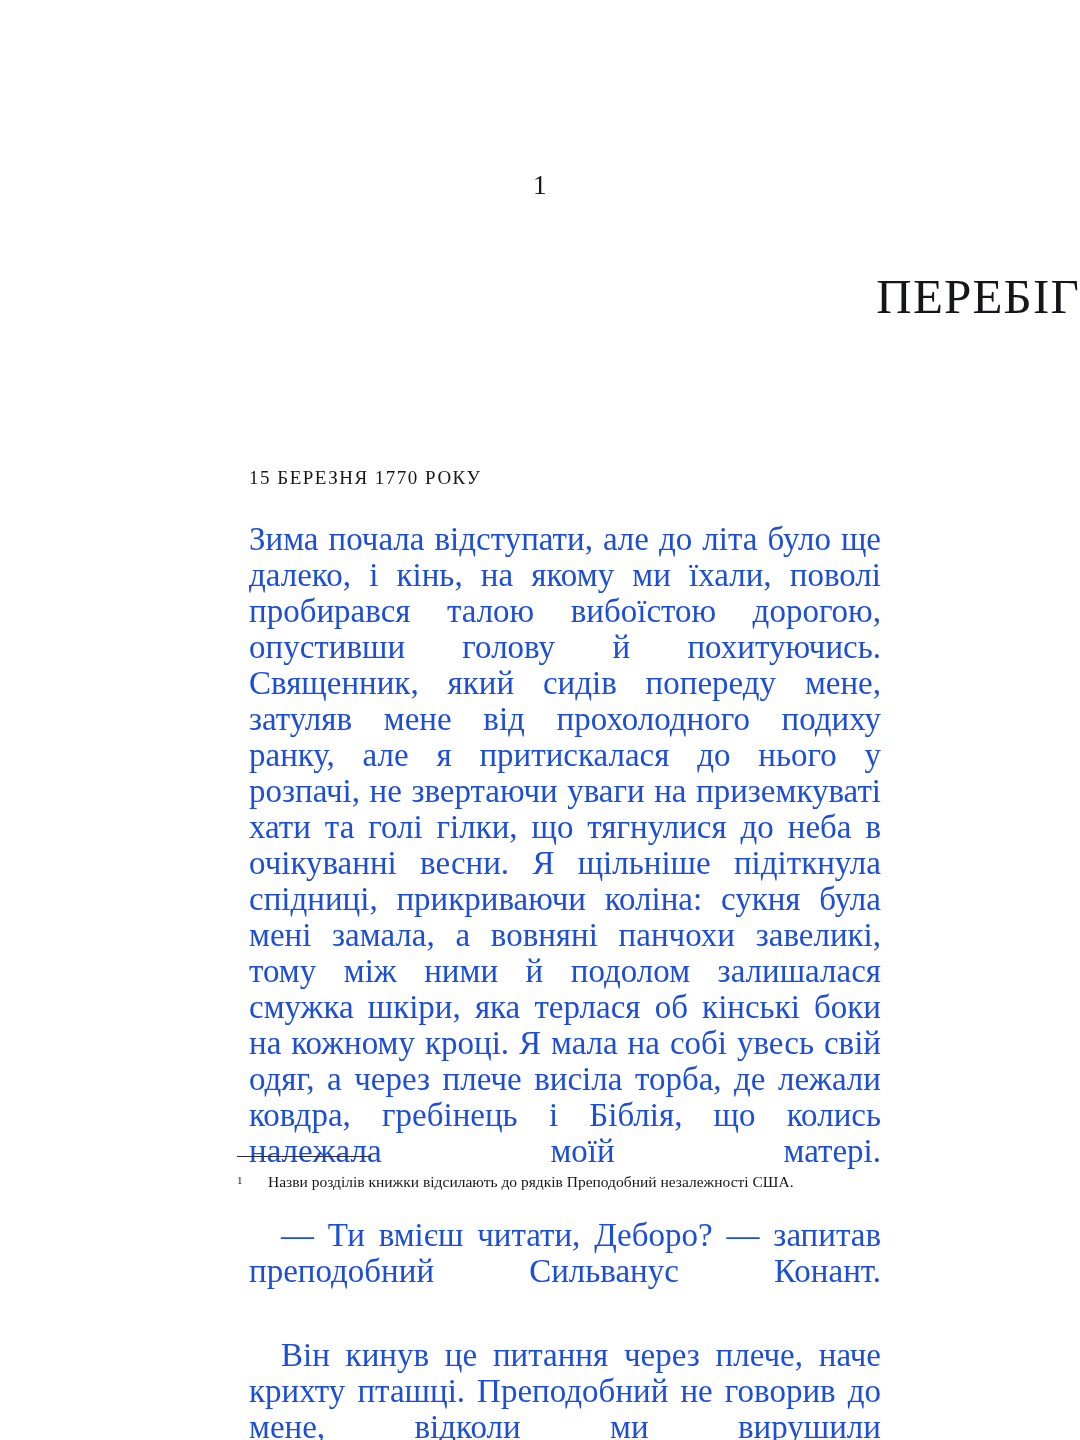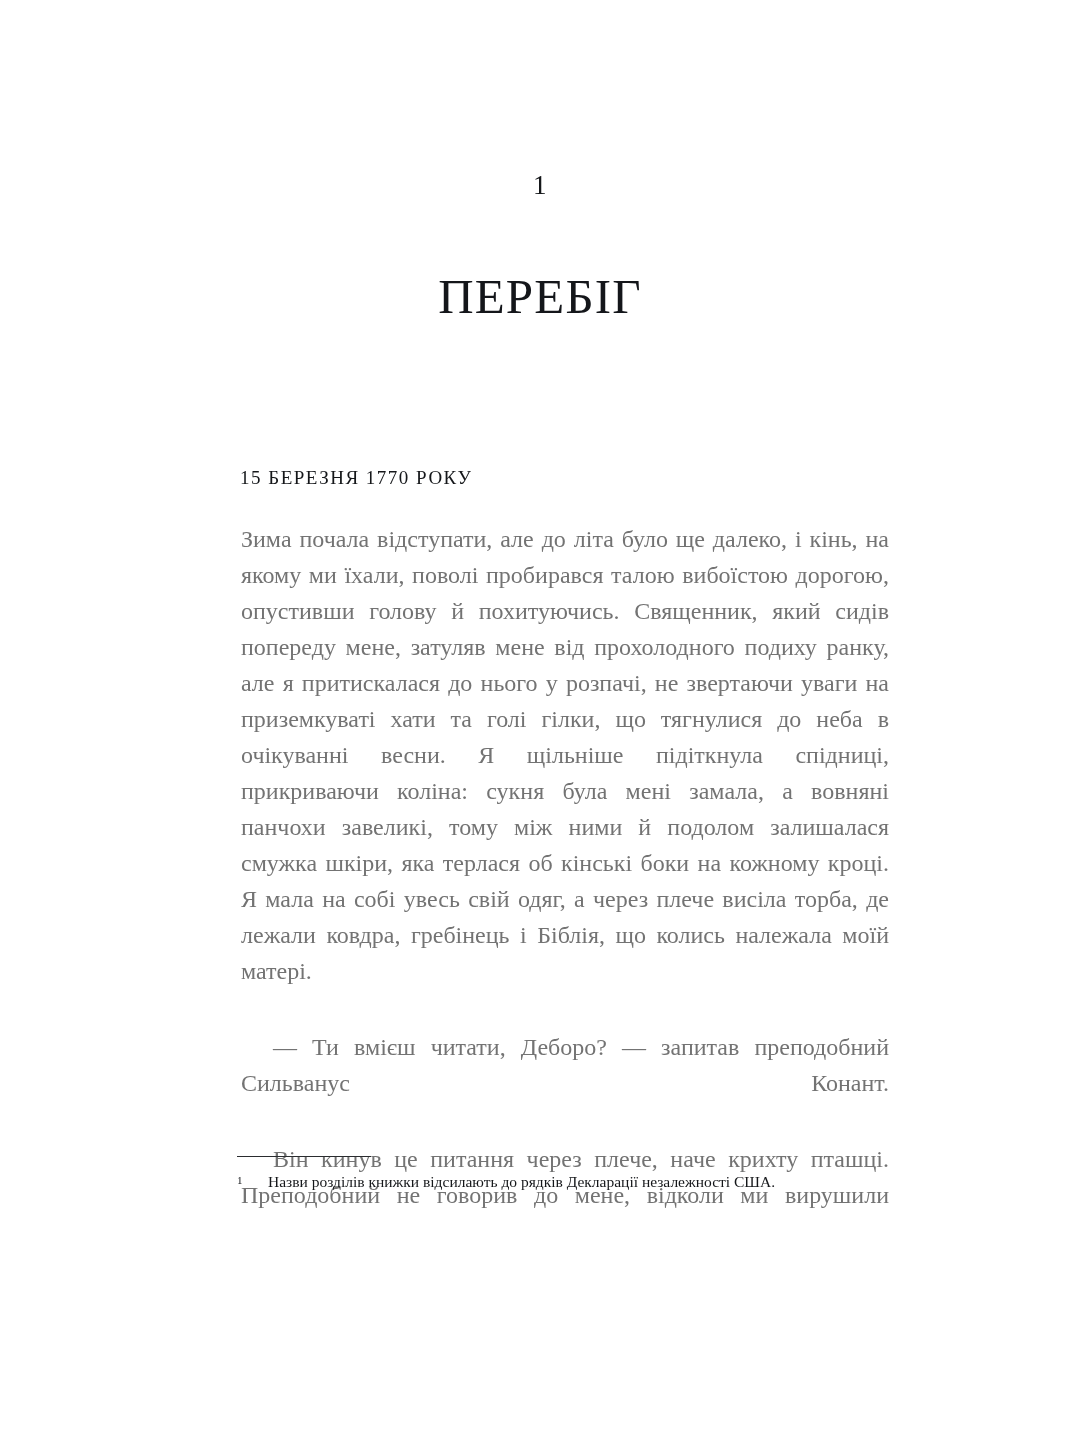--- a/index.html
+++ b/index.html
@@ -32,21 +32,21 @@
     color: #15171a;
     letter-spacing: 0.5px;
   }
 
   
   .chapter-title {
     position: absolute;
     top: 268px;
     left: 0;
     width: 1080px;
-    text-align: center;
+    text-align: right;
     font-size: 49px;
     line-height: 57px;
     letter-spacing: 1.2px;
     color: #14161a;
     font-weight: normal;
     margin: 0;
   }
   .chapter-title .title-line {
     display: block;
     white-space: nowrap;
@@ -64,31 +64,31 @@
     left: 237px;
     top: 466px;
     width: 656px;
   }
 
   .date-heading {
     font-size: 19px;
     line-height: 24px;
     letter-spacing: 1.5px;
     color: #15171a;
-    margin: 0 0 31px 3px;
+    margin: 0 0 31px 12px;
     white-space: nowrap;
   }
 
   .body-text p {
-    margin: 4px;
-    font-size: 24px;
+    margin: 12px;
+    font-size: 33px;
     line-height: 36px;
     text-align: justify;
     text-justify: inter-word;
-    color: #737373;
+    color: #1d4ed8;
     hyphens: manual;
   }
   .body-text p.indented {
     text-indent: 32px;
     font-family: Liberation Serif, serif;
   }
   .body-text p.flush {
     text-indent: 0;
   }
   
@@ -150,17 +150,17 @@
       <p class="indented">— Ти вмієш читати, Деборо? — запитав преподобний Сильванус Конант.</p>
       <p class="indented">Він кинув це питання через плече, наче крихту пташці. Преподобний не говорив до мене, відколи ми вирушили</p>
     </div>
 
   </div>
 
   <div class="footnote-area">
     <div class="footnote-rule"></div>
     <div class="footnote">
       <sup class="footnote-marker">1</sup>
-      <span class="footnote-text">Назви розділів книжки відсилають до рядків Декларації незалежності США.</span>
+      <span class="footnote-text">Назви розділів книжки відсилають до рядків Преподобний незалежності США.</span>
     </div>
   </div>
 
 </div>
 
 </body></html>

